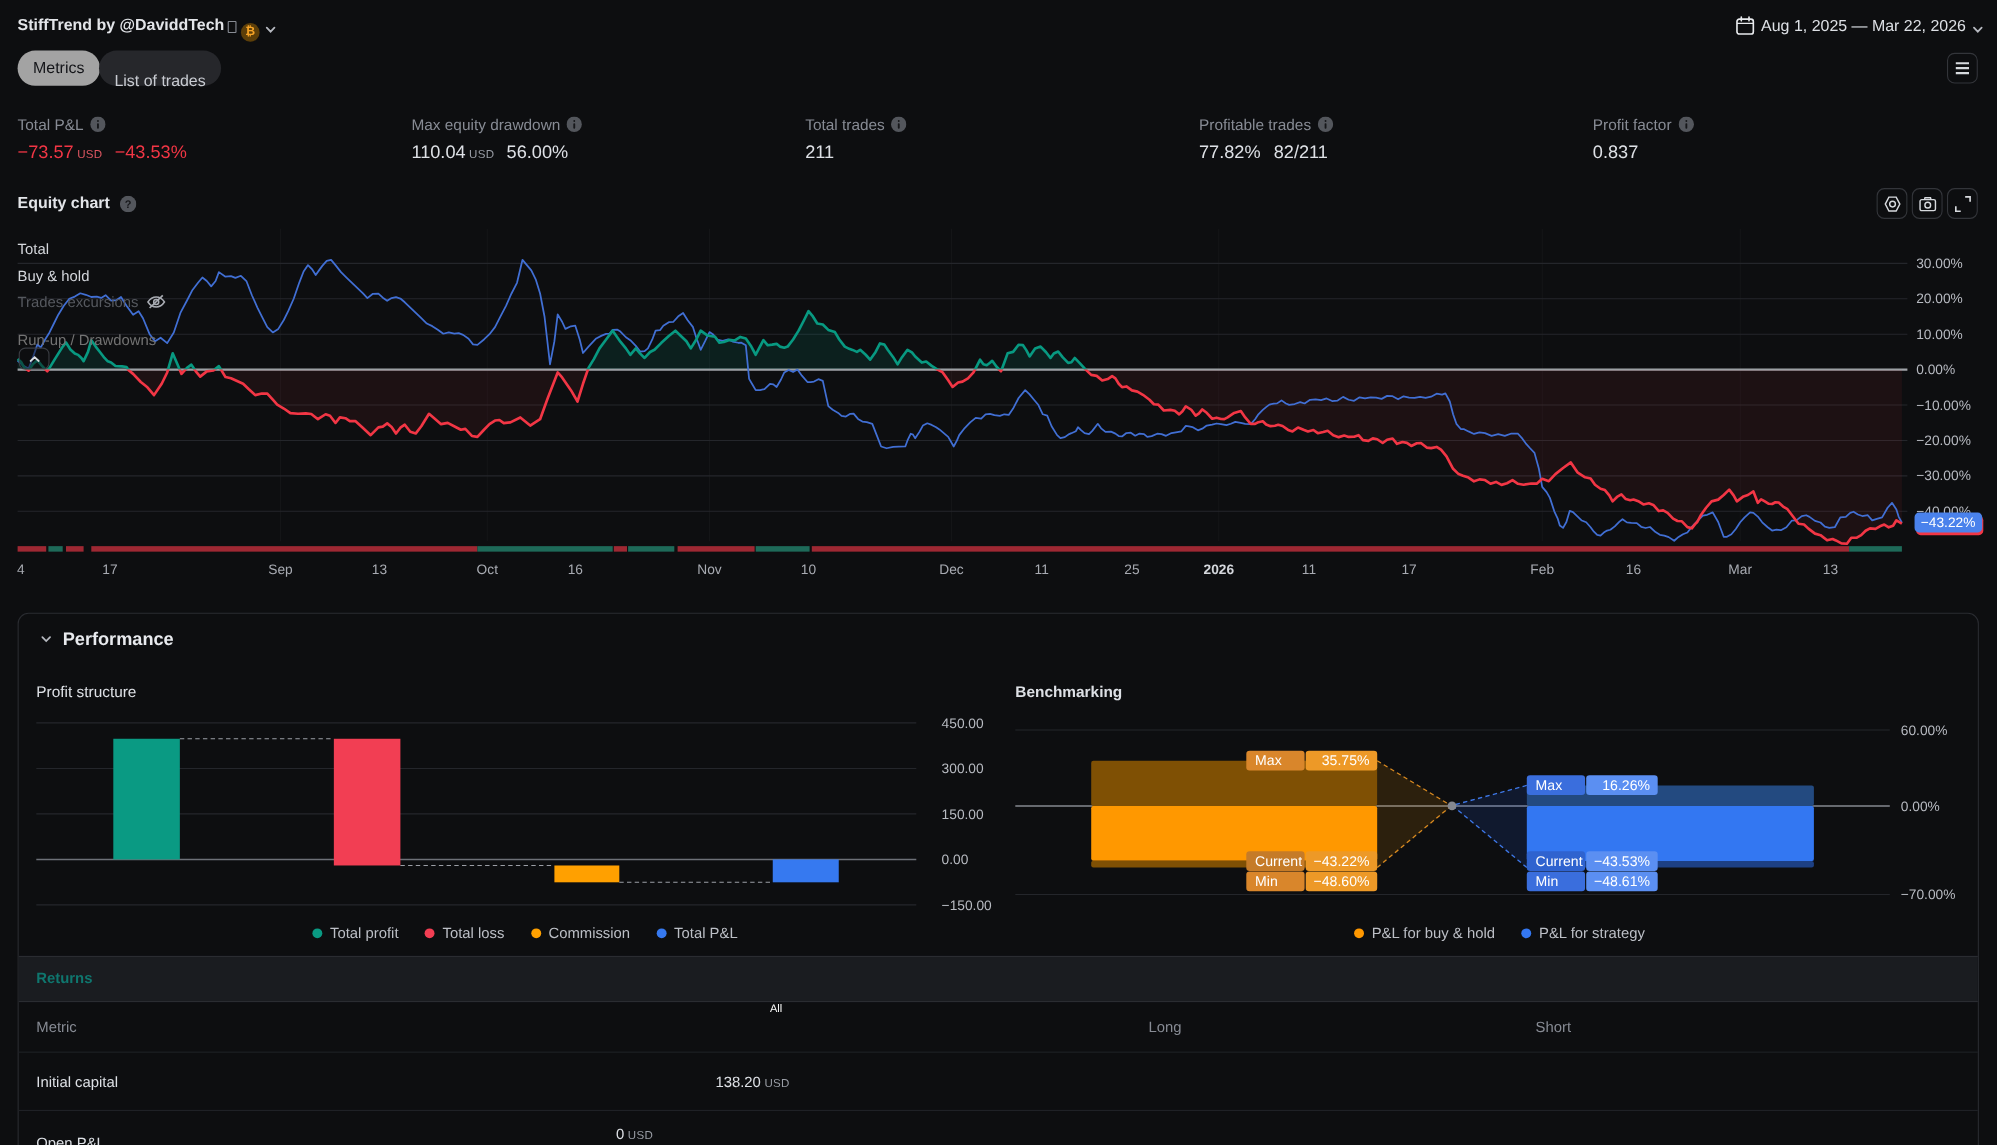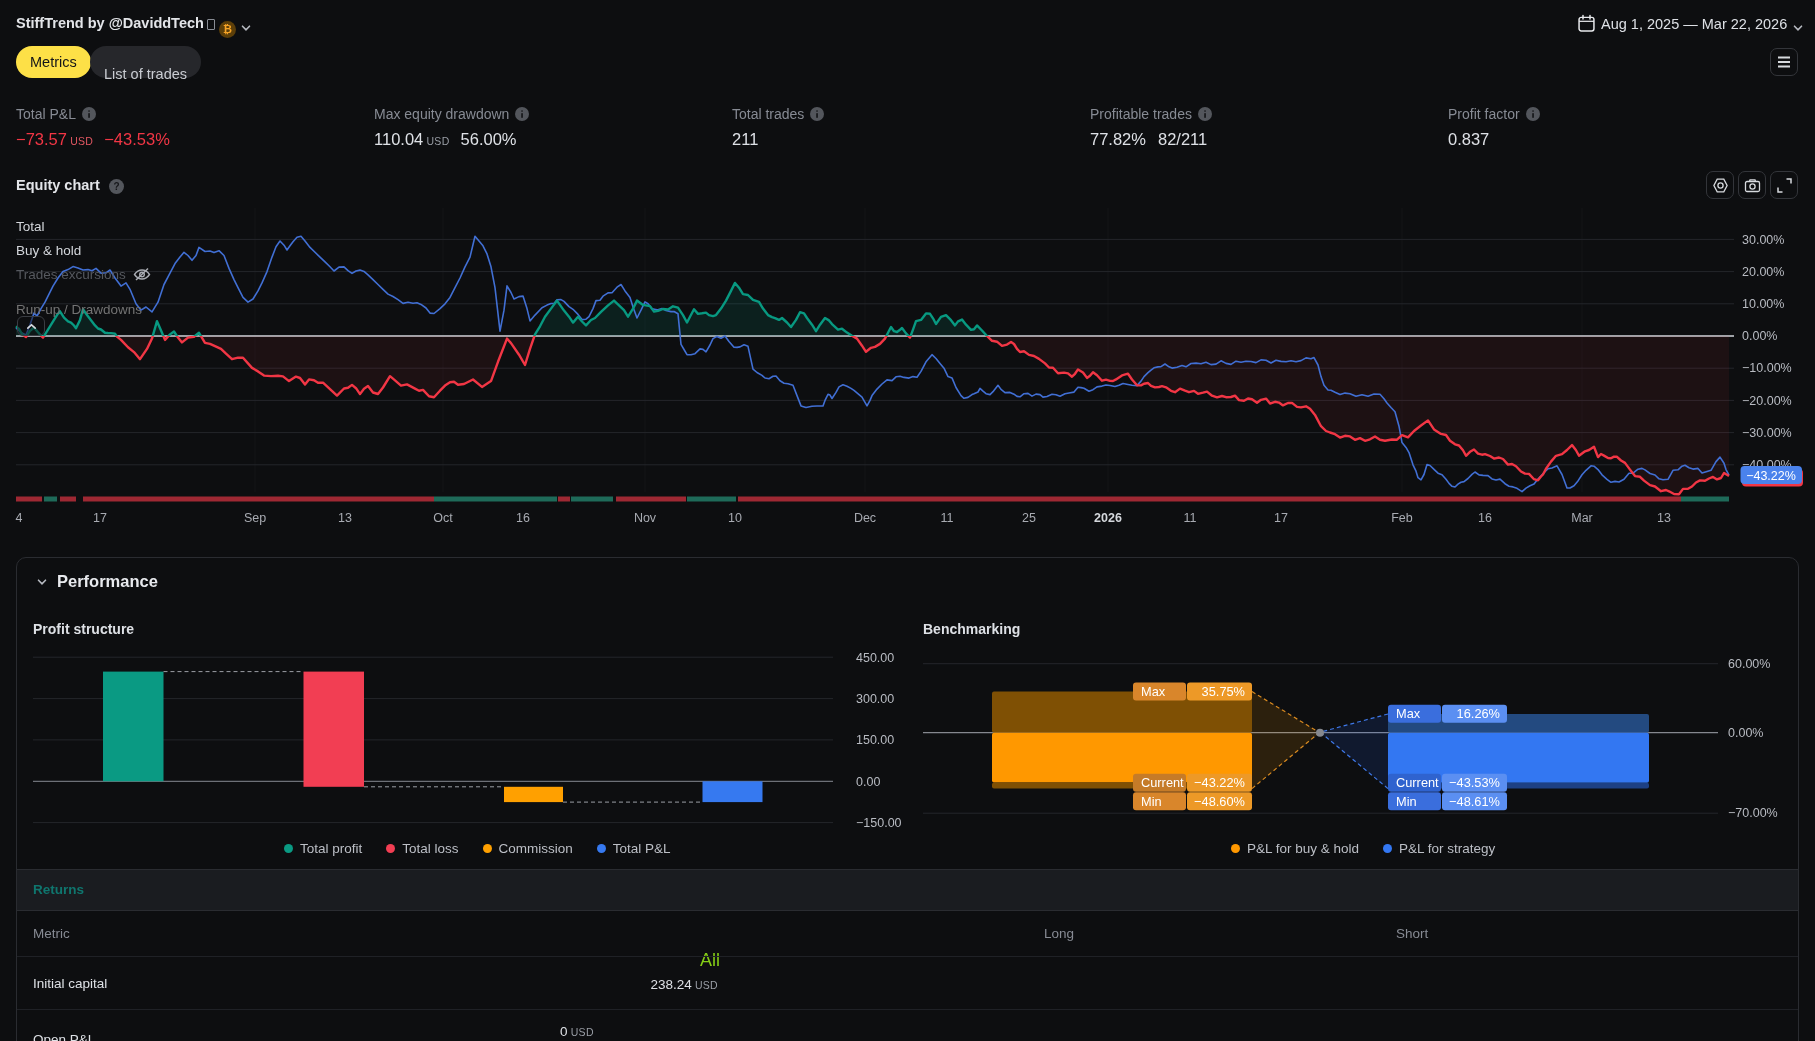--- a/index.html
+++ b/index.html
@@ -30,21 +30,21 @@
 <div class="abs" style="left:1576px;top:13px"><svg width="21" height="21" viewBox="0 0 24 24" fill="none" stroke="#e8eaed" stroke-width="1.7">
         <rect x="3.5" y="5" width="17" height="15.5" rx="2.5"></rect>
         <path d="M3.5 9.5h17" stroke-width="1.4"></path>
         <path d="M8 2.8v4M16 2.8v4" stroke-linecap="round"></path>
       </svg></div>
 <div class="abs" style="left:1601px;top:16px;font-size:14.5px;color:#dde0e5">Aug 1, 2025 — Mar 22, 2026</div>
 <div class="abs" style="left:1792px;top:20px"><svg width="12" height="12" viewBox="0 0 12 12" fill="none" stroke="#b6b9c0" stroke-width="1.6" stroke-linecap="round">
         <path d="M2.5 4.2 6 7.8 9.5 4.2"></path>
       </svg></div>
 
-<div class="abs" style="left:16px;top:46px;height:32px;background:#fde047;border-radius:16px;padding:0 14px;
+<div class="abs" style="left:16px;top:46px;height:32px;background:#a3a3a3;border-radius:16px;padding:0 14px;
      font-size:14.5px;color:#131418;line-height:32px">Metrics</div>
 <div class="abs" style="left:90px;top:46px;height:32px;background:#26272b;border-radius:16px;padding:12px 14px;
      font-size:14.5px;color:#c9ccd2;line-height:32px">List of trades</div>
 <div class="btn" style="left:1770px;top:48px">
       <svg width="16" height="16" viewBox="0 0 16 16" fill="none" stroke="#d7dade" stroke-width="2">
         <path d="M2 3.5h12M2 8h12M2 12.5h12"></path>
       </svg>
     </div>
 
 <div class="abs" style="left:16px;top:105px"><span class="lbl">Total P&amp;L</span><span class="info"><svg width="14" height="14" viewBox="0 0 14 14">
@@ -188,21 +188,21 @@
         <path d="M2.8 8.2 6.5 4.8l3.7 3.4"></path>
       </svg>
     </div>
 
 <div class="abs" style="left:16px;top:557px;width:1783px;height:600px;border:1px solid #2a2c31;border-radius:10px"></div>
 <div class="abs" style="left:36px;top:574px"><svg width="12" height="12" viewBox="0 0 12 12" fill="none" stroke="#b6b9c0" stroke-width="1.6" stroke-linecap="round">
         <path d="M2.5 4.2 6 7.8 9.5 4.2"></path>
       </svg></div>
 <div class="abs" style="left:57px;top:572px;font-size:16.5px;font-weight:bold;color:#e8eaee">Performance</div>
 
-<div class="abs" style="left:33px;top:621px;font-size:14px;font-weight:bold;color:#dde0e5">Profit structure</div>
+<div class="abs" style="left:33px;top:621px;font-size:14px;font-weight:normal;color:#dde0e5">Profit structure</div>
 <div class="abs" style="left:923px;top:621px;font-size:14px;font-weight:bold;color:#dde0e5">Benchmarking</div>
 
 <svg width="920" height="220" viewBox="0 640 920 220" style="position:absolute;left:0;top:640px">
 <line x1="33" y1="657.2" x2="833" y2="657.2" stroke="#24262b" stroke-width="1"></line>
 <line x1="33" y1="698.6" x2="833" y2="698.6" stroke="#24262b" stroke-width="1"></line>
 <line x1="33" y1="739.9" x2="833" y2="739.9" stroke="#24262b" stroke-width="1"></line>
 <line x1="33" y1="822.6" x2="833" y2="822.6" stroke="#24262b" stroke-width="1"></line>
 <line x1="33" y1="781.3" x2="833" y2="781.3" stroke="#6d7077" stroke-width="1.3"></line>
 <rect x="103" y="671.6" width="60.5" height="109.7" fill="#0a9a83"></rect>
 <rect x="303.5" y="671.6" width="60.5" height="115.2" fill="#f23e53"></rect>
@@ -271,24 +271,24 @@
     </div>
 <div class="legend" style="left:1219px;top:841px">
 <span class="it"><span style="display:inline-block;width:9px;height:9px;border-radius:50%;background:#ff9800;margin-right:7px;vertical-align:0.5px"></span>P&amp;L for buy &amp; hold</span>
       <span class="it"><span style="display:inline-block;width:9px;height:9px;border-radius:50%;background:#3377f2;margin-right:7px;vertical-align:0.5px"></span>P&amp;L for strategy</span>
     </div>
 
 <div class="abs" style="left:17px;top:869px;width:1781px;height:42px;background:#1a1c20;border-top:1px solid #2a2c31;border-bottom:1px solid #2a2c31"></div>
 <div class="abs" style="left:33px;top:882px;font-size:13.5px;font-weight:bold;color:#0f766e">Returns</div>
 
 <div class="abs" style="left:33px;top:926px;font-size:13.5px;color:#878b94">Metric</div>
-<div class="abs" style="left:700px;top:950px;font-size:18px;color:#84cc16">All</div>
+<div class="abs" style="left:700px;top:912px;font-size:10px;color:#ffffff">All</div>
 <div class="abs" style="left:1044px;top:926px;font-size:13.5px;color:#878b94">Long</div>
 <div class="abs" style="left:1396px;top:926px;font-size:13.5px;color:#878b94">Short</div>
 <div class="abs" style="left:17px;top:956px;width:1781px;border-top:1px solid #1f2126"></div>
 
 <div class="abs" style="left:33px;top:976px;font-size:13.5px;color:#dde0e5">Initial capital</div>
-<div class="abs" style="left:560px;top:975px;width:158px;text-align:right"><span style="font-size:13.5px;color:#dde0e5">238.24</span><span class="usd"> USD</span></div>
+<div class="abs" style="left:560px;top:975px;width:158px;text-align:right"><span style="font-size:13.5px;color:#dde0e5">138.20</span><span class="usd"> USD</span></div>
 <div class="abs" style="left:17px;top:1009px;width:1781px;border-top:1px solid #1f2126"></div>
 
 <div class="abs" style="left:33px;top:1032px;font-size:13.5px;color:#dde0e5">Open P&amp;L</div>
 <div class="abs" style="left:560px;top:1022px;width:158px;text-align:left"><span style="font-size:13.5px;color:#dde0e5">0</span><span class="usd"> USD</span></div>
 
 </div>
 </body></html>

